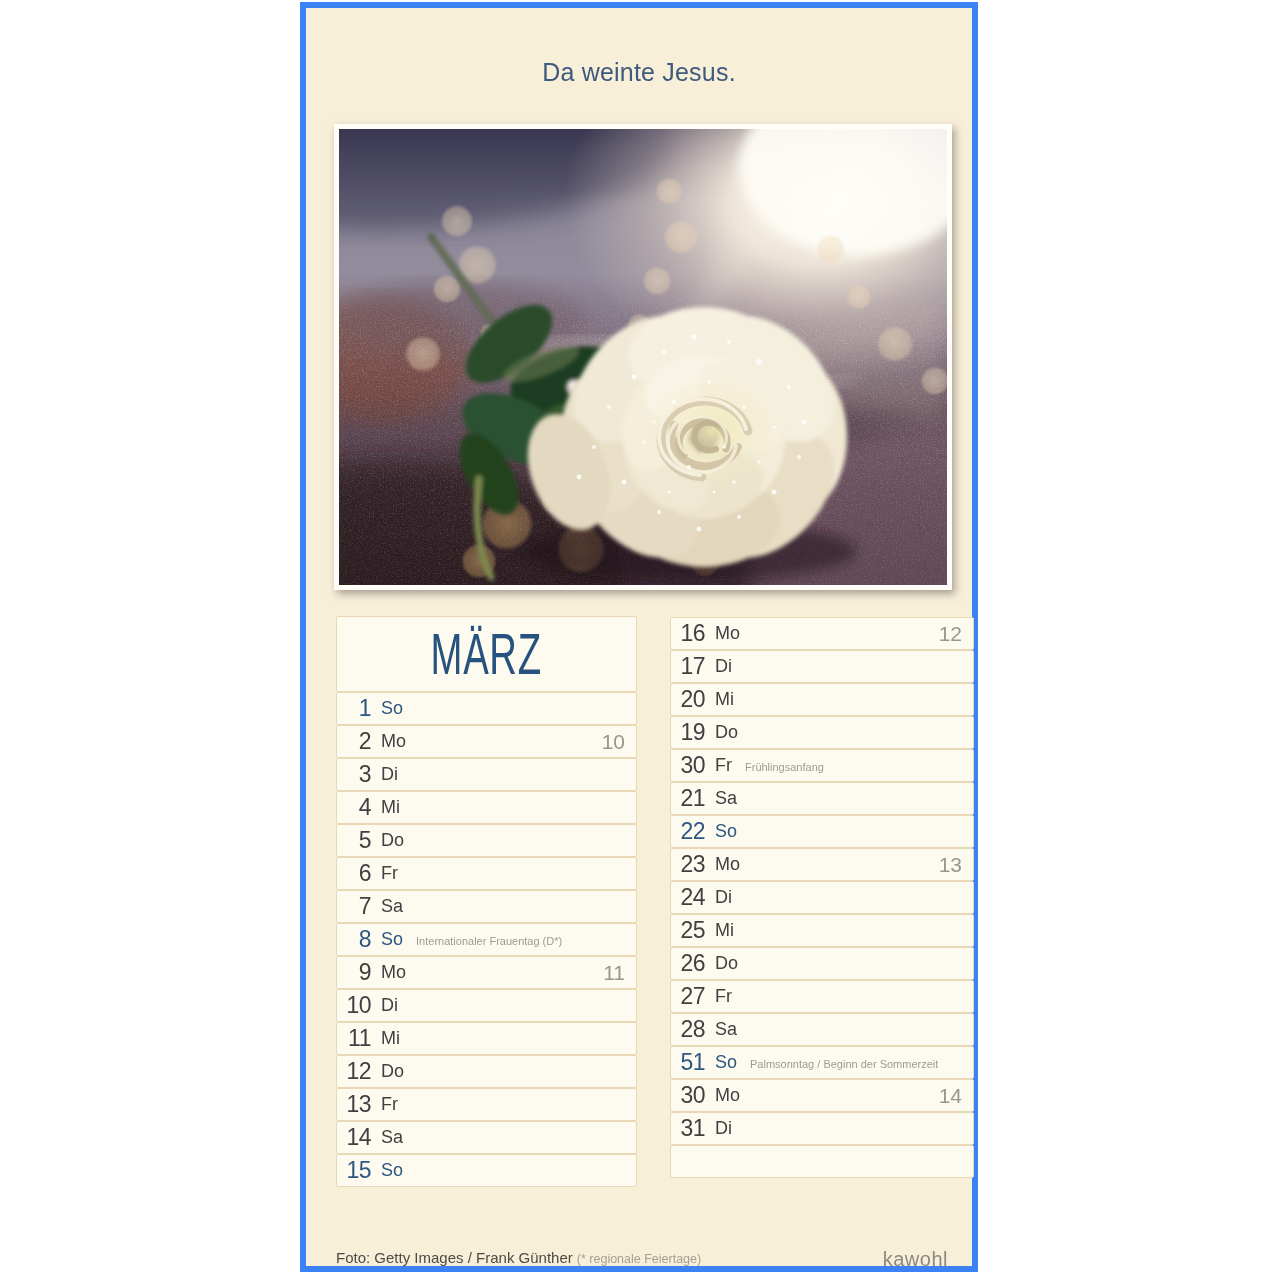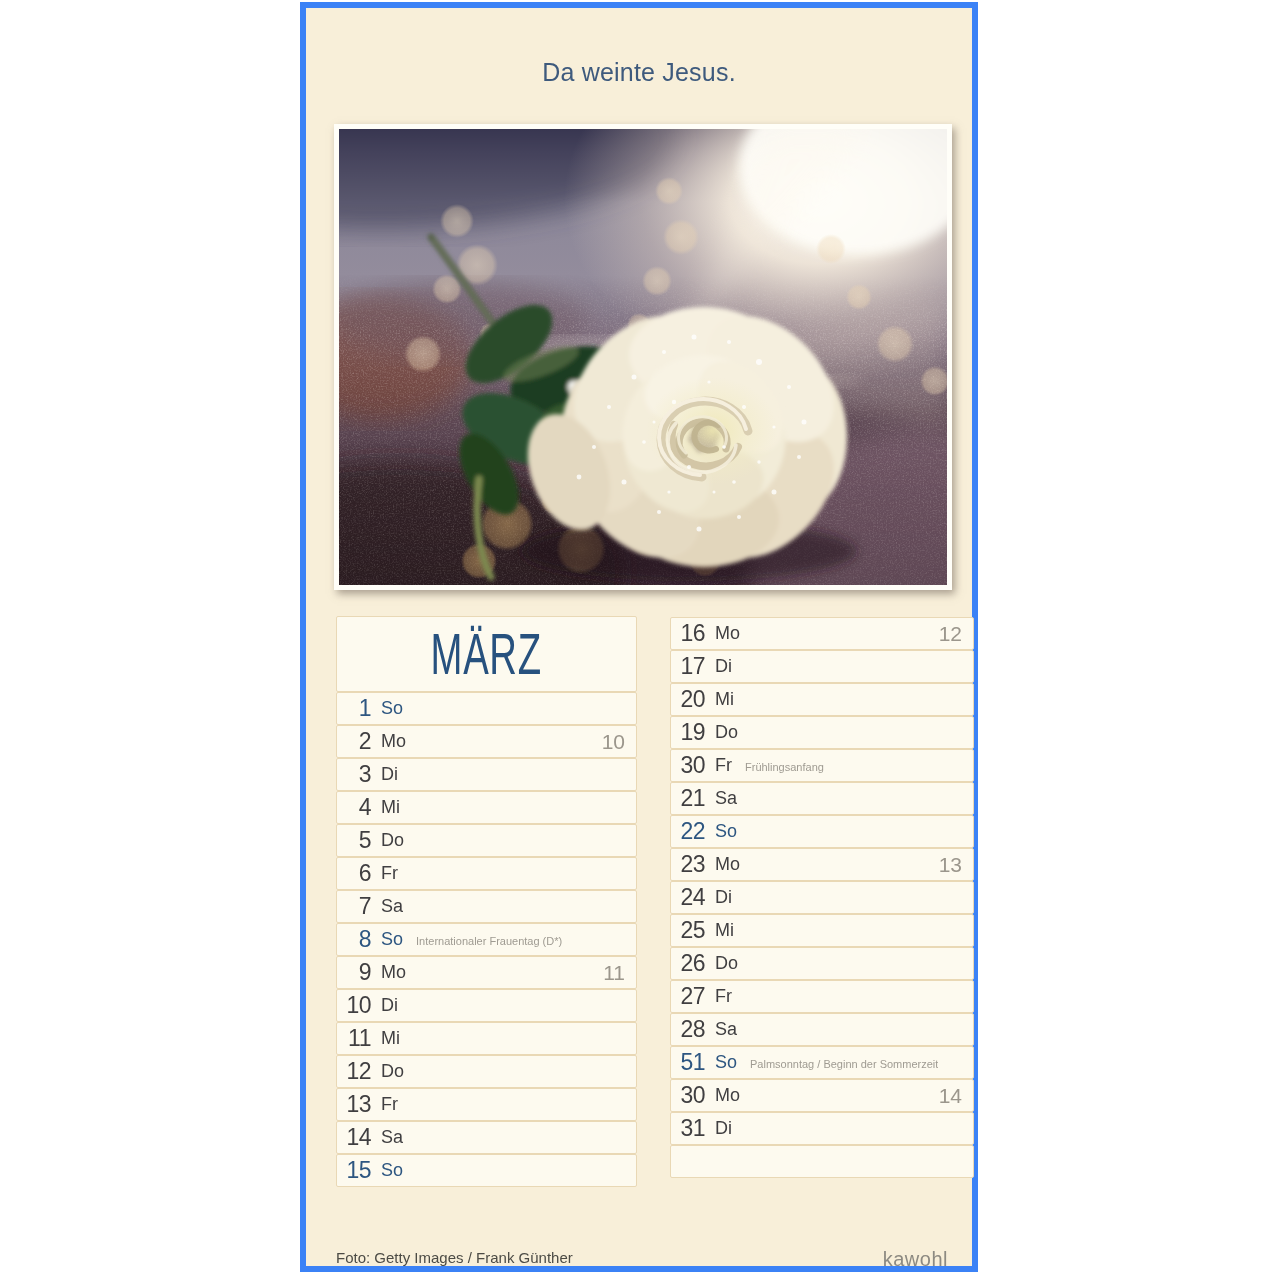--- a/index.html
+++ b/index.html
@@ -423,16 +423,17 @@
     <span class="dnum">31</span>
     <span class="dwd">Di</span>
     <span class="dnote"></span>
     <span class="dweek"></span>
   </div>
       <div class="cell day-row"></div>
     </div>
 
   <div class="footer">
     <span class="f-credit">Foto: Getty Images / Frank Günther</span>
+    <span class="f-note">(* regionale Feiertage)</span>
     <span class="f-logo">kawohl</span>
   </div>
 
 </div>
 
 </body></html>

